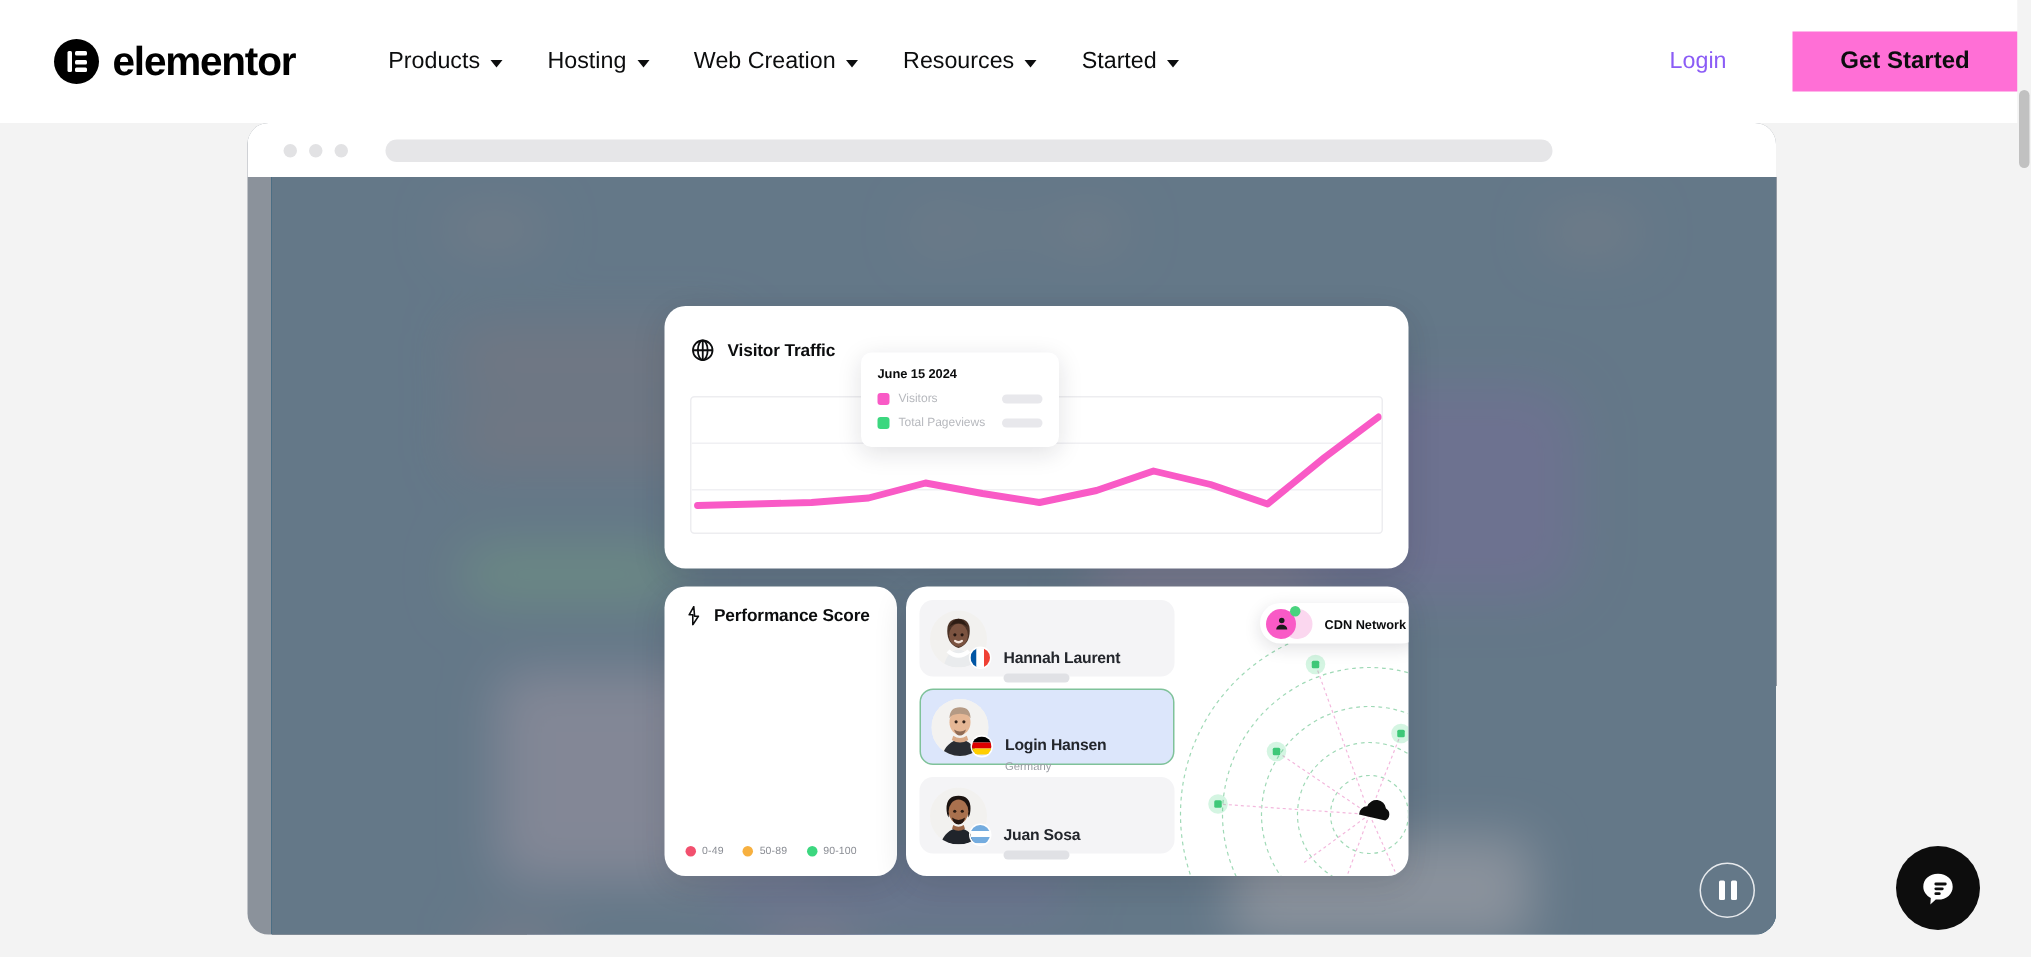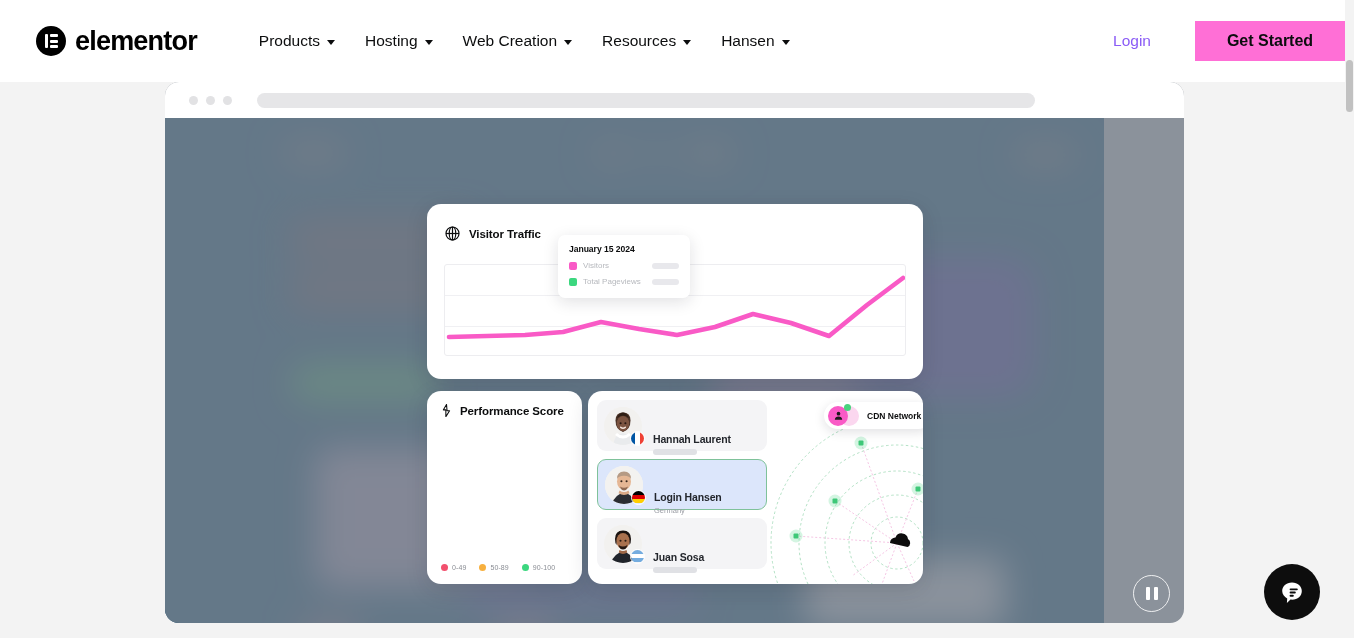--- a/index.html
+++ b/index.html
@@ -93,22 +93,22 @@
   }
   .dots { display: flex; gap: 8px; margin-left: 24px; }
   .dots i { width: 9px; height: 9px; border-radius: 50%; background: #e2e2e4; display: block; }
   .url-bar {
     margin-left: 25px; width: 778px; height: 15px;
     background: #e6e6e8; border-radius: 8px;
   }
 
   
   .blur-stage {
-    position: absolute; top: 36px; left: 0;
-    width: 939px; height: 505px;
+    position: absolute; top: 36px; left: 16px;
+    width: 1019px; height: 505px;
     background: #0c4a6e;
     overflow: hidden;
   }
   .blur-inner { position: absolute; inset: 0; filter: blur(17px); }
   .bl { position: absolute; border-radius: 10px; }
   .bl-logo   { left: 118px; top: 24px;  width: 62px;  height: 22px; background: #5d6672; }
   .bl-nav1   { left: 430px; top: 26px;  width: 34px;  height: 19px; background: #646d79; }
   .bl-nav2   { left: 482px; top: 26px;  width: 20px;  height: 19px; background: #646d79; }
   .bl-nav3   { left: 520px; top: 26px;  width: 48px;  height: 19px; background: #646d79; }
   .bl-nav4   { left: 850px; top: 26px;  width: 60px;  height: 22px; background: #5f6875; }
@@ -292,21 +292,21 @@
     </div>
     <div class="nav-item">
       <span>Web Creation</span>
       <span class="caret"></span>
     </div>
     <div class="nav-item">
       <span>Resources</span>
       <span class="caret"></span>
     </div>
     <div class="nav-item">
-      <span>Hansen</span>
+      <span>Started</span>
       <span class="caret"></span>
     </div>
   </nav>
 
   <div class="header-right">
     <span class="login-link">Login</span>
     <button class="cta-button">Get Started</button>
   </div>
 </header>
 
@@ -354,21 +354,21 @@
 
       <div class="chart-area">
         <div class="gridline" style="top:30px"></div>
         <div class="gridline" style="top:61px"></div>
         <svg class="chart-svg" viewBox="0 0 462 92" preserveAspectRatio="none">
           <polyline points="4,72 42,71 80,70 118,67 156,57 194,64 232,70 270,62 308,49 346,58 384,71 422,40 458,13" fill="none" stroke="#f95ac6" stroke-width="4.6" stroke-linecap="round" stroke-linejoin="round"></polyline>
         </svg>
       </div>
 
       <div class="tooltip">
-        <div class="tooltip-date">January 15 2024</div>
+        <div class="tooltip-date">June 15 2024</div>
         <div class="tt-row">
           <span class="tt-swatch" style="background:#f95ac6"></span>
           <span class="tt-label">Visitors</span>
           <span class="tt-value"></span>
         </div>
         <div class="tt-row">
           <span class="tt-swatch" style="background:#3cd77f"></span>
           <span class="tt-label">Total Pageviews</span>
           <span class="tt-value"></span>
         </div>

